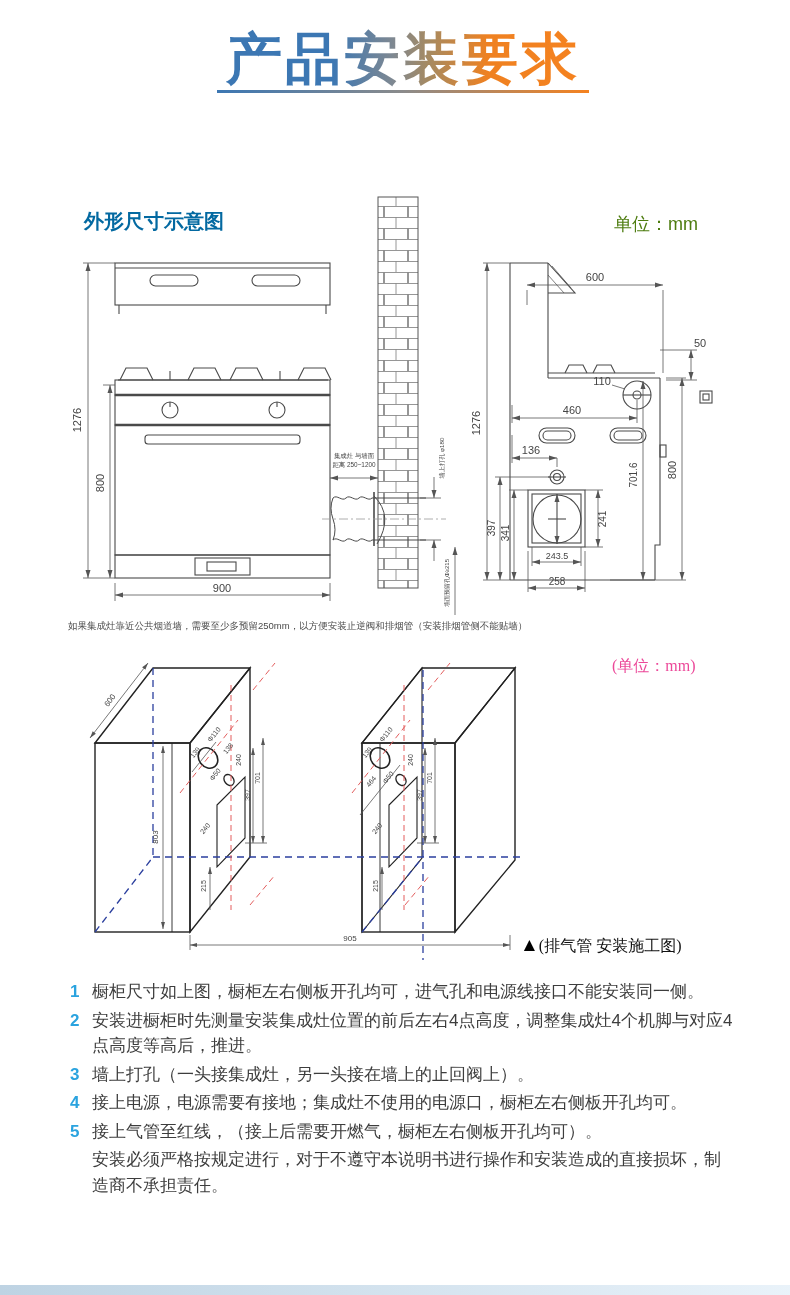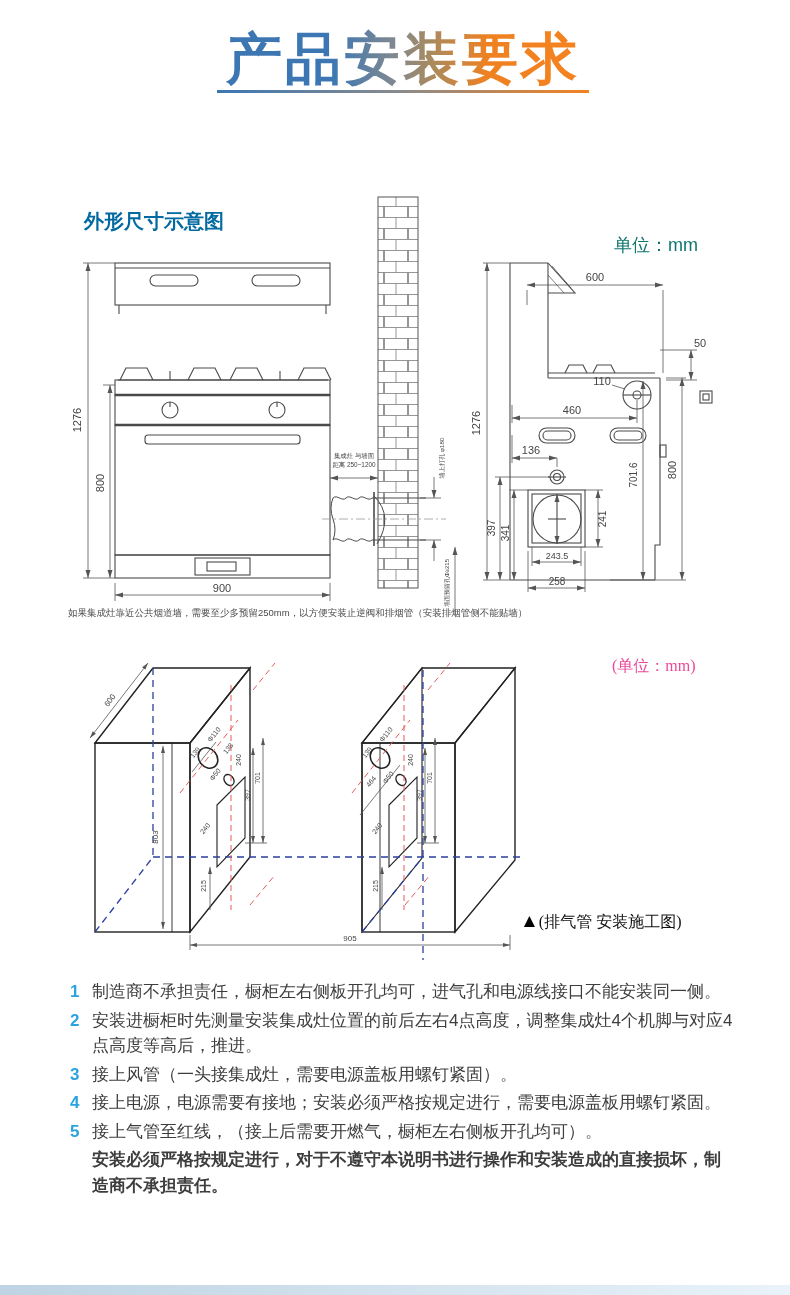--- a/index.html
+++ b/index.html
@@ -9,38 +9,38 @@
   
   .title-wrap { position:absolute; top:28px; left:0; width:100%; text-align:center; }
   .title { display:inline-block; font-size:56px; font-weight:900; letter-spacing:3px; line-height:1.1;
            background:linear-gradient(90deg,#3c77b3 0%,#3c77b3 30%,#7e8892 47%,#a98a5e 58%,#ef8121 74%,#f5821f 100%);
            -webkit-background-clip:text; background-clip:text; color:transparent; }
   .title-underline { width:372px; height:3px; margin:0 auto; 
            background:linear-gradient(90deg,#3c77b3,#8b8b8b,#f5821f); }
 
   
   .section-heading { position:absolute; left:84px; top:208px; font-size:20px; font-weight:bold; color:#0369a1; }
-  .unit-label { position:absolute; left:614px; top:212px; font-size:18px; color:#0f766e;margin-top:21px; }
-  .dim-note { position:absolute; left:68px; top:607px; font-size:9.5px; color:#4a4a4a; white-space:nowrap; }
+  .unit-label { position:absolute; left:614px; top:212px; font-size:18px; color:#4d7c0f; }
+  .dim-note { position:absolute; left:68px; top:620px; font-size:9.5px; color:#4a4a4a; white-space:nowrap; }
 
   .dims-svg { position:absolute; left:0; top:195px; }
   .iso-svg  { position:absolute; left:60px; top:650px; }
 
   .iso-unit { position:absolute; left:612px; top:656px; font-size:16px; color:#ec4899;
               font-family:"Liberation Serif", serif; }
-  .iso-caption { position:absolute; left:520px; top:910px; font-size:16px; color:#111;
+  .iso-caption { position:absolute; left:520px; top:934px; font-size:16px; color:#111;
               font-family:"Liberation Serif", serif; }
   .iso-caption .tri { font-family:"Liberation Sans", sans-serif; font-size:19px; color:#000; }
 
   
   .instructions { position:absolute; left:70px; top:979px; width:664px; font-size:17px; line-height:1.5; color:#3d3d3d; }
   .inst-item { display:flex; margin-bottom:3px; }
   .inst-num { flex:0 0 22px; width:22px; color:#2aa3df; font-weight:bold; }
   .inst-text { flex:1; }
-  .inst-footer { margin-left:22px; margin-top:2px;font-weight:bold; }
+  .inst-footer { margin-left:22px; margin-top:2px; }
 
   .bottom-bar { position:absolute; left:0; bottom:0; width:100%; height:10px;
                 background:linear-gradient(90deg,#bed3e3,#eaf3fa); }
 
   svg text { font-family:"Liberation Sans", sans-serif; fill:#444; stroke:none; }
 </style>
 </head>
 <body>
 
 <div class="page">
@@ -305,33 +305,33 @@
     <text x="319" y="180" font-size="7" text-anchor="middle" transform="rotate(-52 319 180)">240</text>
     <text x="318" y="236" font-size="7" text-anchor="middle" transform="rotate(-90 318 236)">215</text>
   </svg>
 
   <div class="iso-unit">(单位：mm)</div>
   <div class="iso-caption"><span class="tri">▲</span><span>(排气管 安装施工图)</span></div>
 
   <div class="instructions">
     <div class="inst-item">
       <span class="inst-num">1</span>
-      <span class="inst-text">制造商不承担责任，橱柜左右侧板开孔均可，进气孔和电源线接口不能安装同一侧。</span>
+      <span class="inst-text">橱柜尺寸如上图，橱柜左右侧板开孔均可，进气孔和电源线接口不能安装同一侧。</span>
     </div>
     <div class="inst-item">
       <span class="inst-num">2</span>
       <span class="inst-text">安装进橱柜时先测量安装集成灶位置的前后左右4点高度，调整集成灶4个机脚与对应4点高度等高后，推进。</span>
     </div>
     <div class="inst-item">
       <span class="inst-num">3</span>
-      <span class="inst-text">接上风管（一头接集成灶，需要电源盖板用螺钉紧固）。</span>
+      <span class="inst-text">墙上打孔（一头接集成灶，另一头接在墙上的止回阀上）。</span>
     </div>
     <div class="inst-item">
       <span class="inst-num">4</span>
-      <span class="inst-text">接上电源，电源需要有接地；安装必须严格按规定进行，需要电源盖板用螺钉紧固。</span>
+      <span class="inst-text">接上电源，电源需要有接地；集成灶不使用的电源口，橱柜左右侧板开孔均可。</span>
     </div>
     <div class="inst-item">
       <span class="inst-num">5</span>
       <span class="inst-text">接上气管至红线，（接上后需要开燃气，橱柜左右侧板开孔均可）。</span>
     </div>
     <div class="inst-footer">安装必须严格按规定进行，对于不遵守本说明书进行操作和安装造成的直接损坏，制造商不承担责任。</div>
   </div>
 
   <div class="bottom-bar"></div>
 </div>

